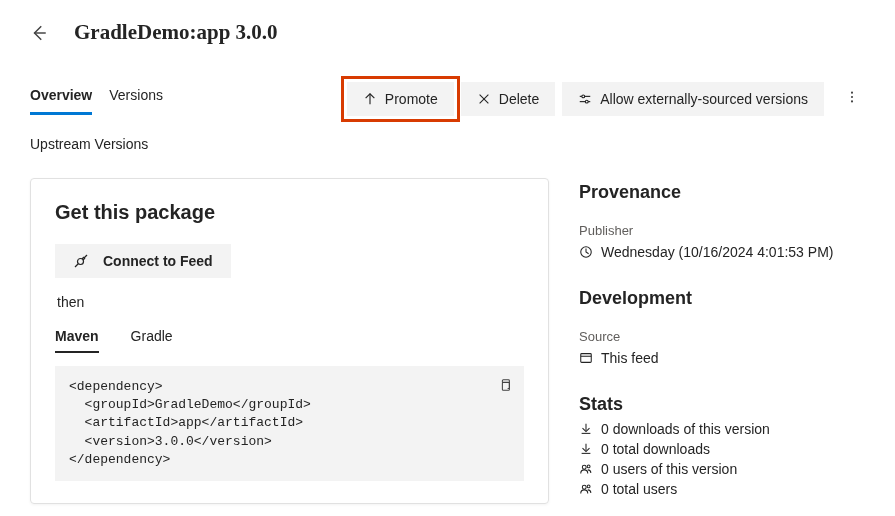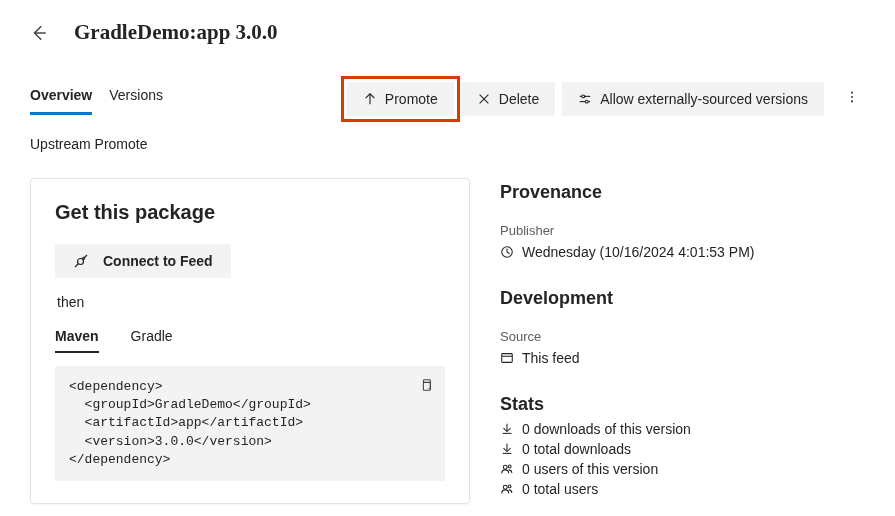--- a/index.html
+++ b/index.html
@@ -44,21 +44,21 @@
   .cmd-btn svg { flex-shrink:0; }
   .highlight-red { outline: 3px solid #d83b01; outline-offset: 3px; background:#f3f3f3;}
   .more-btn {
     background:none; border:none; padding:8px 6px; cursor:pointer; color:#424242; margin-left:8px;
   }
   .subheading { font-size:14px; color:#242424; margin-bottom:26px; }
   .two-col { display:flex; gap:30px; align-items:flex-start; }
   .card {
     border:1px solid #e1e1e1; border-radius:4px;
     padding: 22px 24px;
-    width: 440px;
+    width: 519px;
     box-shadow: 0 1px 3px rgba(0,0,0,0.05);
   }
   .card h2 { margin:0 0 20px 0; font-size:20px; font-weight:600; }
   .connect-btn {
     display:flex; align-items:center; gap:14px;
     background:#f3f3f3; border:none;
     padding: 9px 18px; font-size:14px; font-weight:600;
     cursor:pointer; color:#242424;
   }
   .then-text { margin:16px 2px 14px; }
@@ -135,21 +135,21 @@
       <button class="more-btn">
         <svg width="14" height="16" viewBox="0 0 16 16" fill="currentColor">
             <circle cx="8" cy="3" r="1.2"></circle>
             <circle cx="8" cy="8" r="1.2"></circle>
             <circle cx="8" cy="13" r="1.2"></circle>
           </svg>
       </button>
     </div>
   </div>
 
-  <div class="subheading">Upstream Promote</div>
+  <div class="subheading">Upstream Versions</div>
 
   <div class="two-col">
     <div class="card">
       <h2>Get this package</h2>
       <button class="connect-btn">
         <svg width="16" height="16" viewBox="0 0 16 16" fill="none" stroke="currentColor" stroke-width="1.2">
             <path d="M5 11 L2 14"></path>
             <path d="M11 5 L14 2"></path>
             <circle cx="7.5" cy="8.5" r="3"></circle>
             <path d="M9 6 L11 4"></path>

